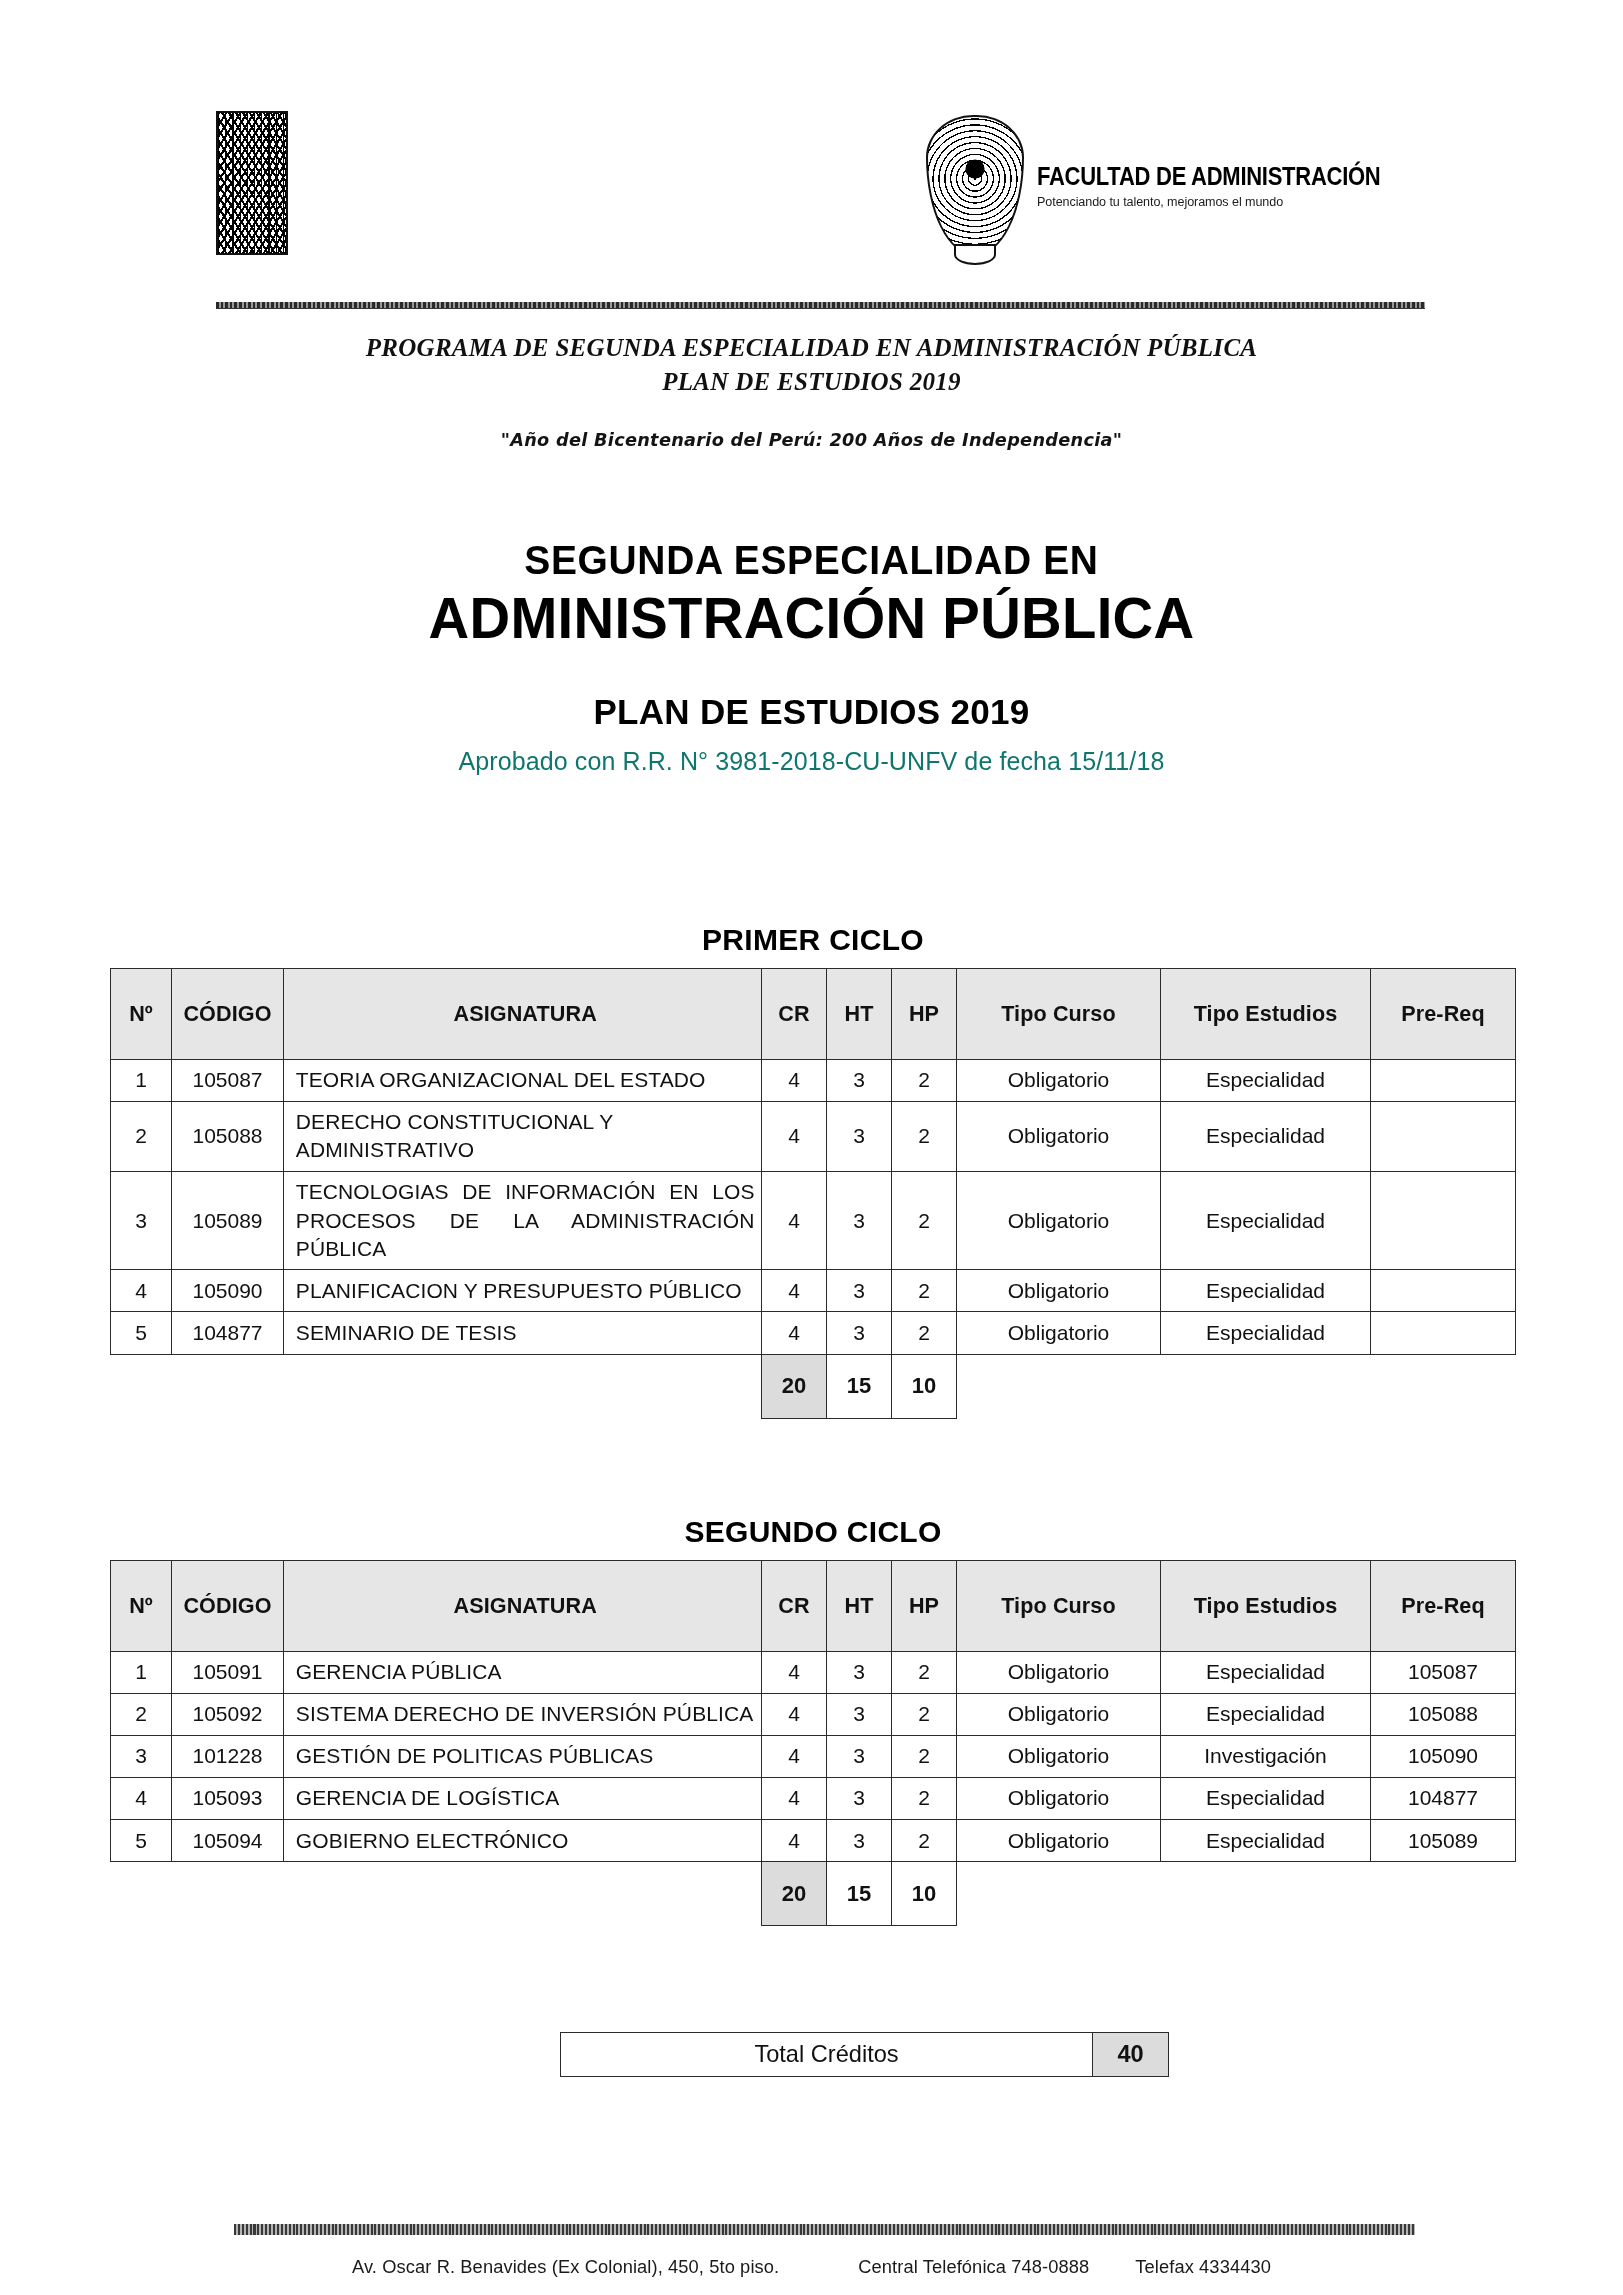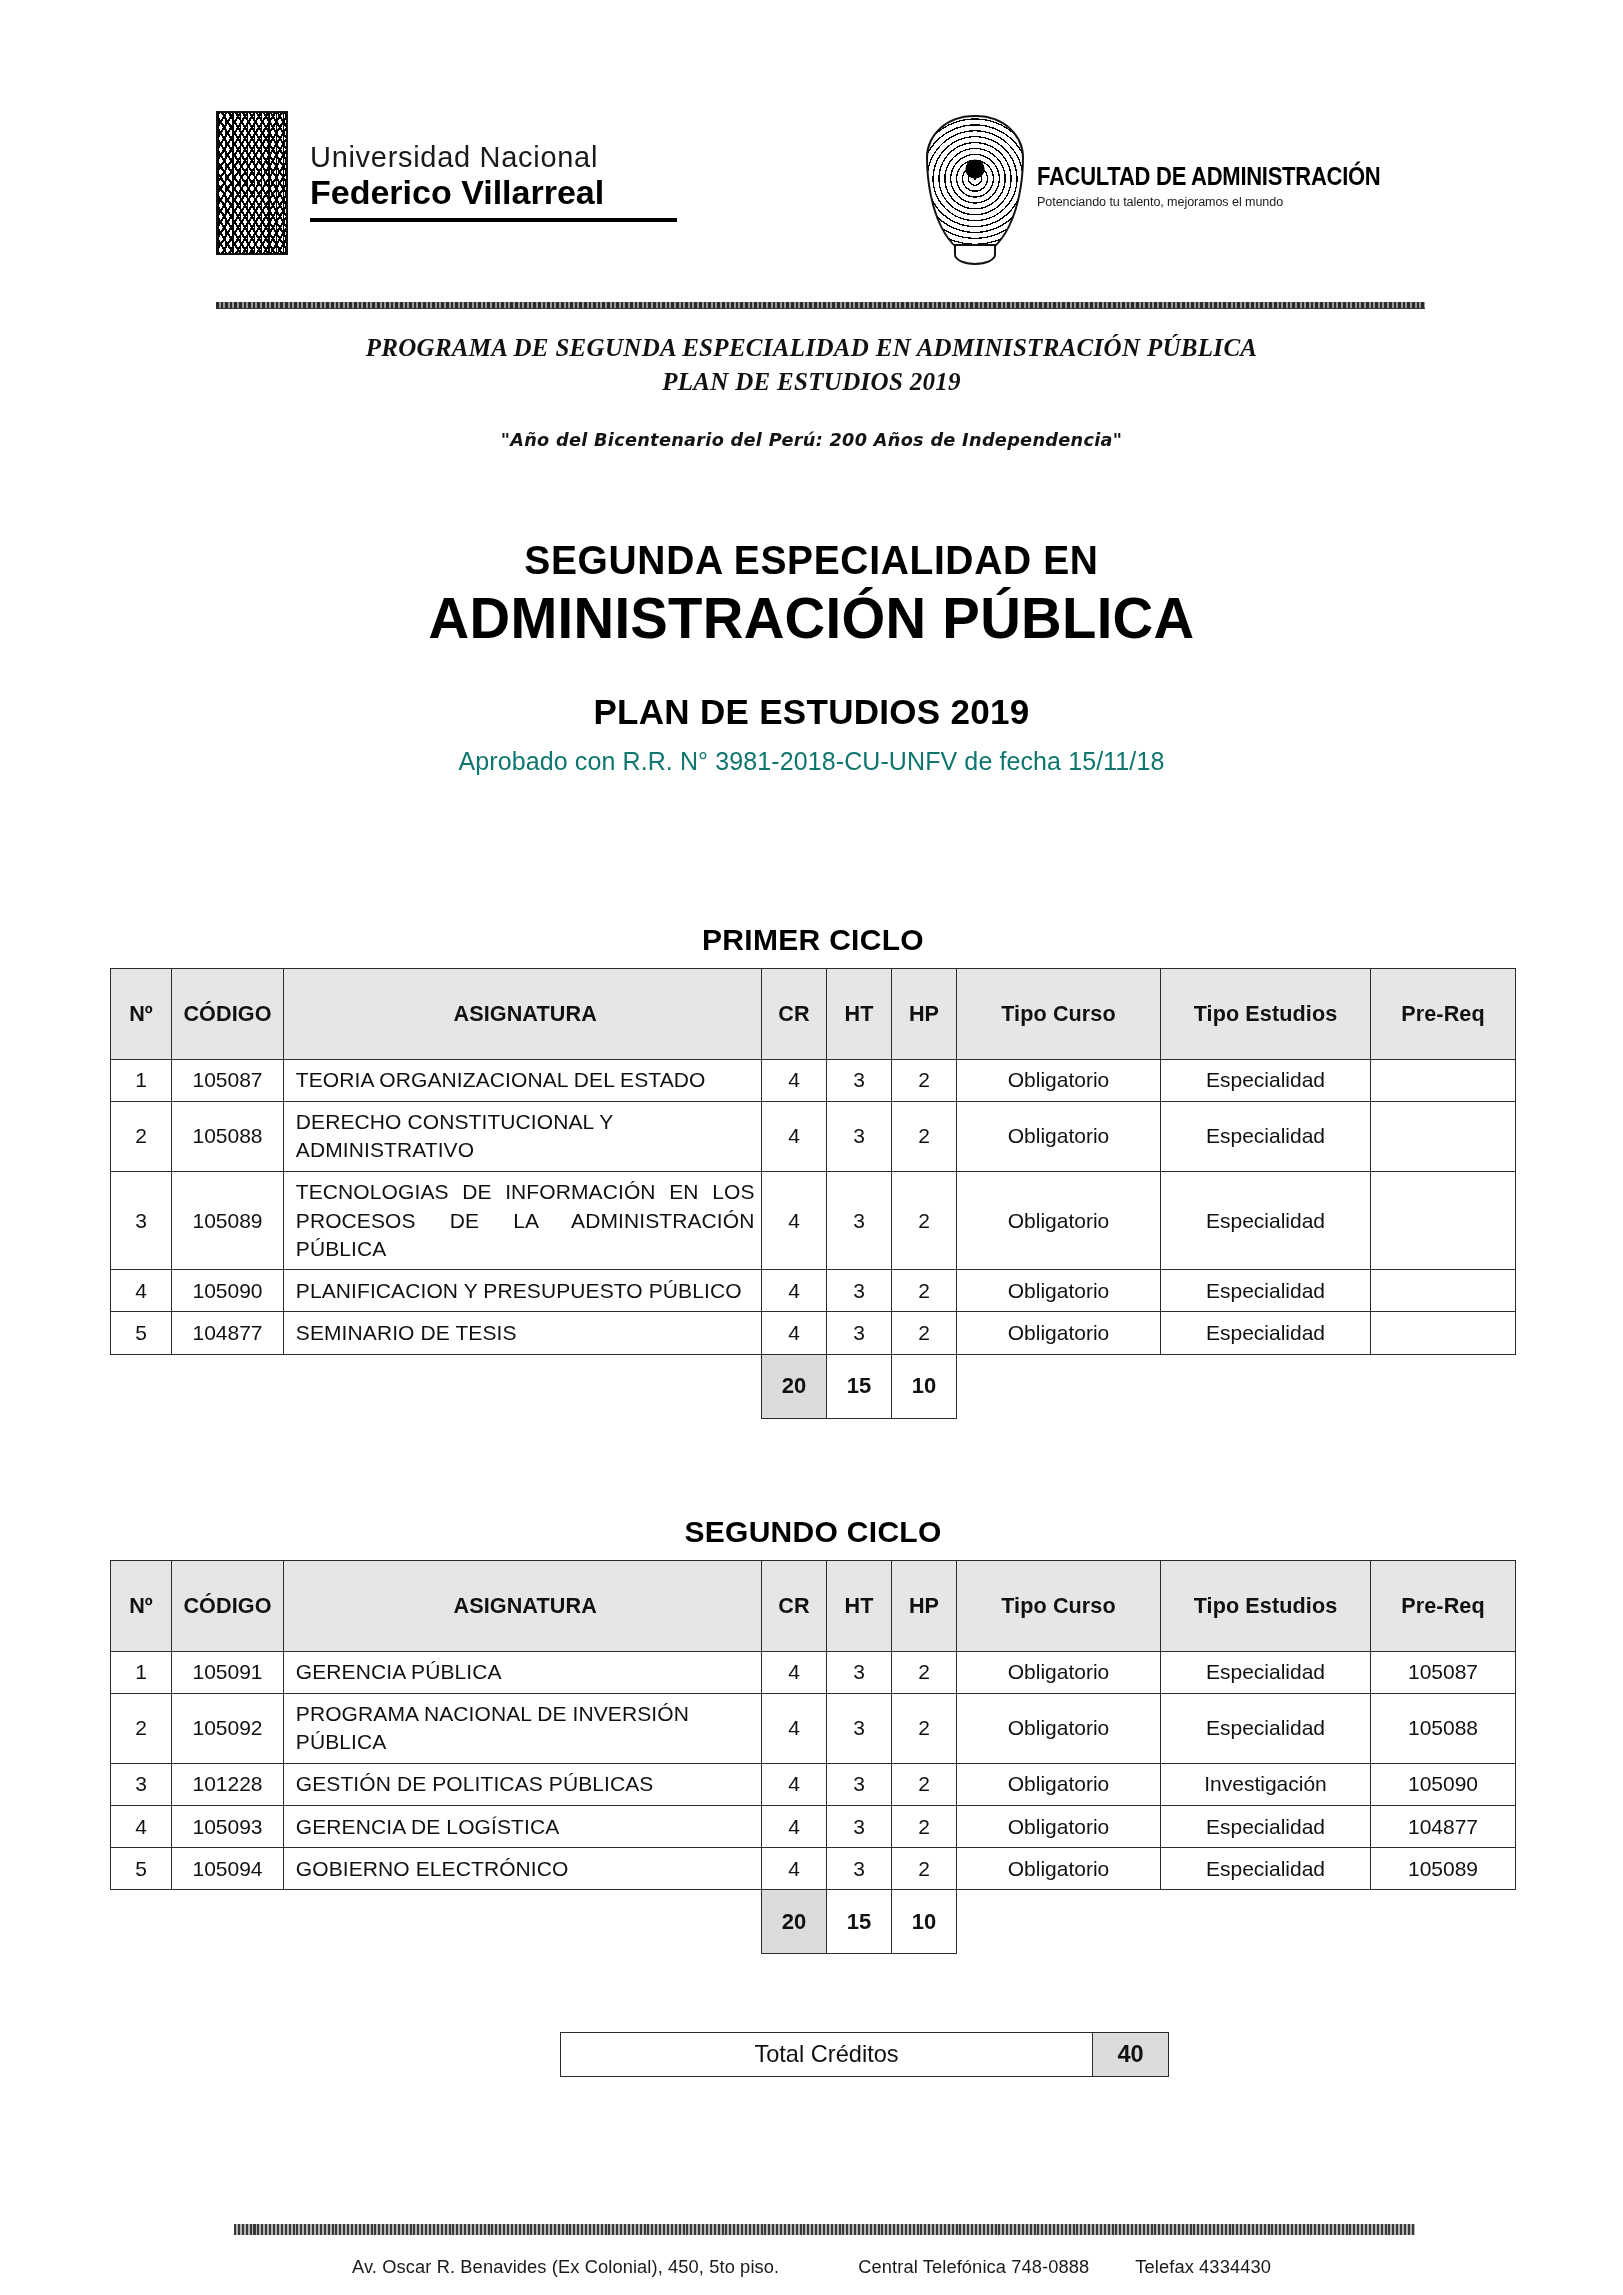--- a/index.html
+++ b/index.html
@@ -318,25 +318,20 @@
 </style>
 </head>
 <body>
 
 <div class="page">
 
   <div class="masthead">
 
     <div class="brand-left">
       <div class="unfv-crest"></div>
-      <div class="brand-text">
-        <div class="brand-line1">Universidad Nacional</div>
-        <div class="brand-line2">Federico Villarreal</div>
-        <div class="brand-rule"></div>
-      </div>
     </div>
 
     <div class="brand-right">
       <div class="fac-crest">
         <div class="shield"></div>
         <div class="tassel"></div>
       </div>
       <div class="fac-titles">
         <div class="fac-title">FACULTAD DE ADMINISTRACIÓN</div>
         <div class="fac-sub">Potenciando tu talento, mejoramos el mundo</div>
@@ -471,21 +466,21 @@
           <td class="c-cr">4</td>
           <td class="c-ht">3</td>
           <td class="c-hp">2</td>
           <td class="c-tipo">Obligatorio</td>
           <td class="c-est">Especialidad</td>
           <td class="c-pre">105087</td>
         </tr>
         <tr>
           <td class="c-num">2</td>
           <td class="c-code">105092</td>
-          <td class="c-name">PROGRAMA NACIONAL DE INVERSIÓN PÚBLICA</td>
+          <td class="c-name">SISTEMA DERECHO DE INVERSIÓN PÚBLICA</td>
           <td class="c-cr">4</td>
           <td class="c-ht">3</td>
           <td class="c-hp">2</td>
           <td class="c-tipo">Obligatorio</td>
           <td class="c-est">Especialidad</td>
           <td class="c-pre">105088</td>
         </tr>
         <tr>
           <td class="c-num">3</td>
           <td class="c-code">101228</td>

